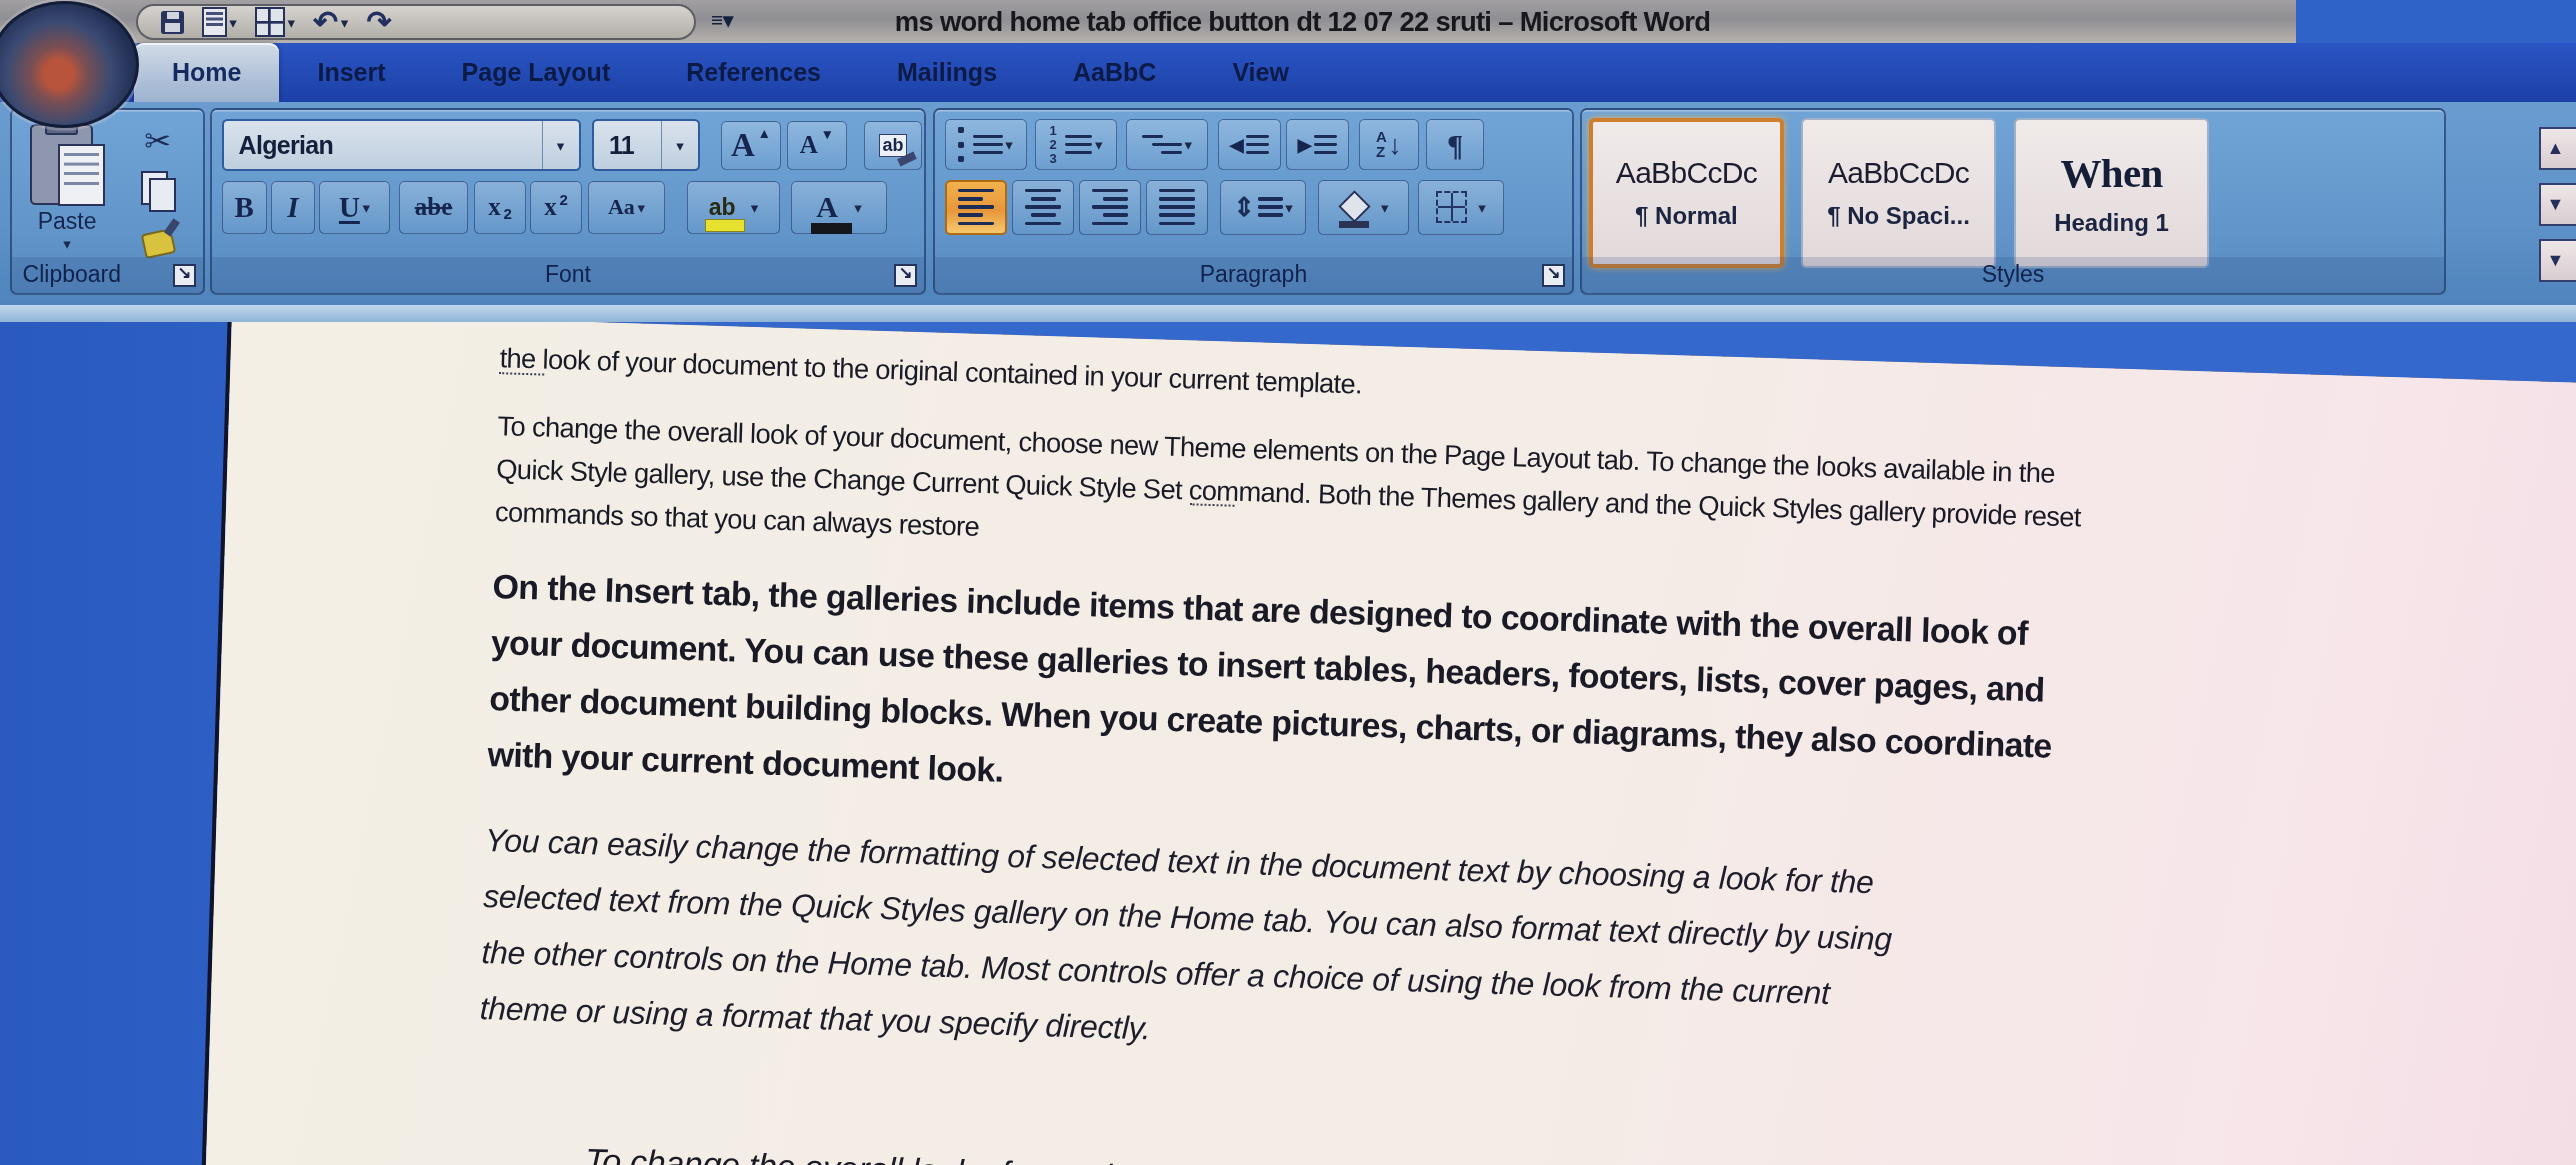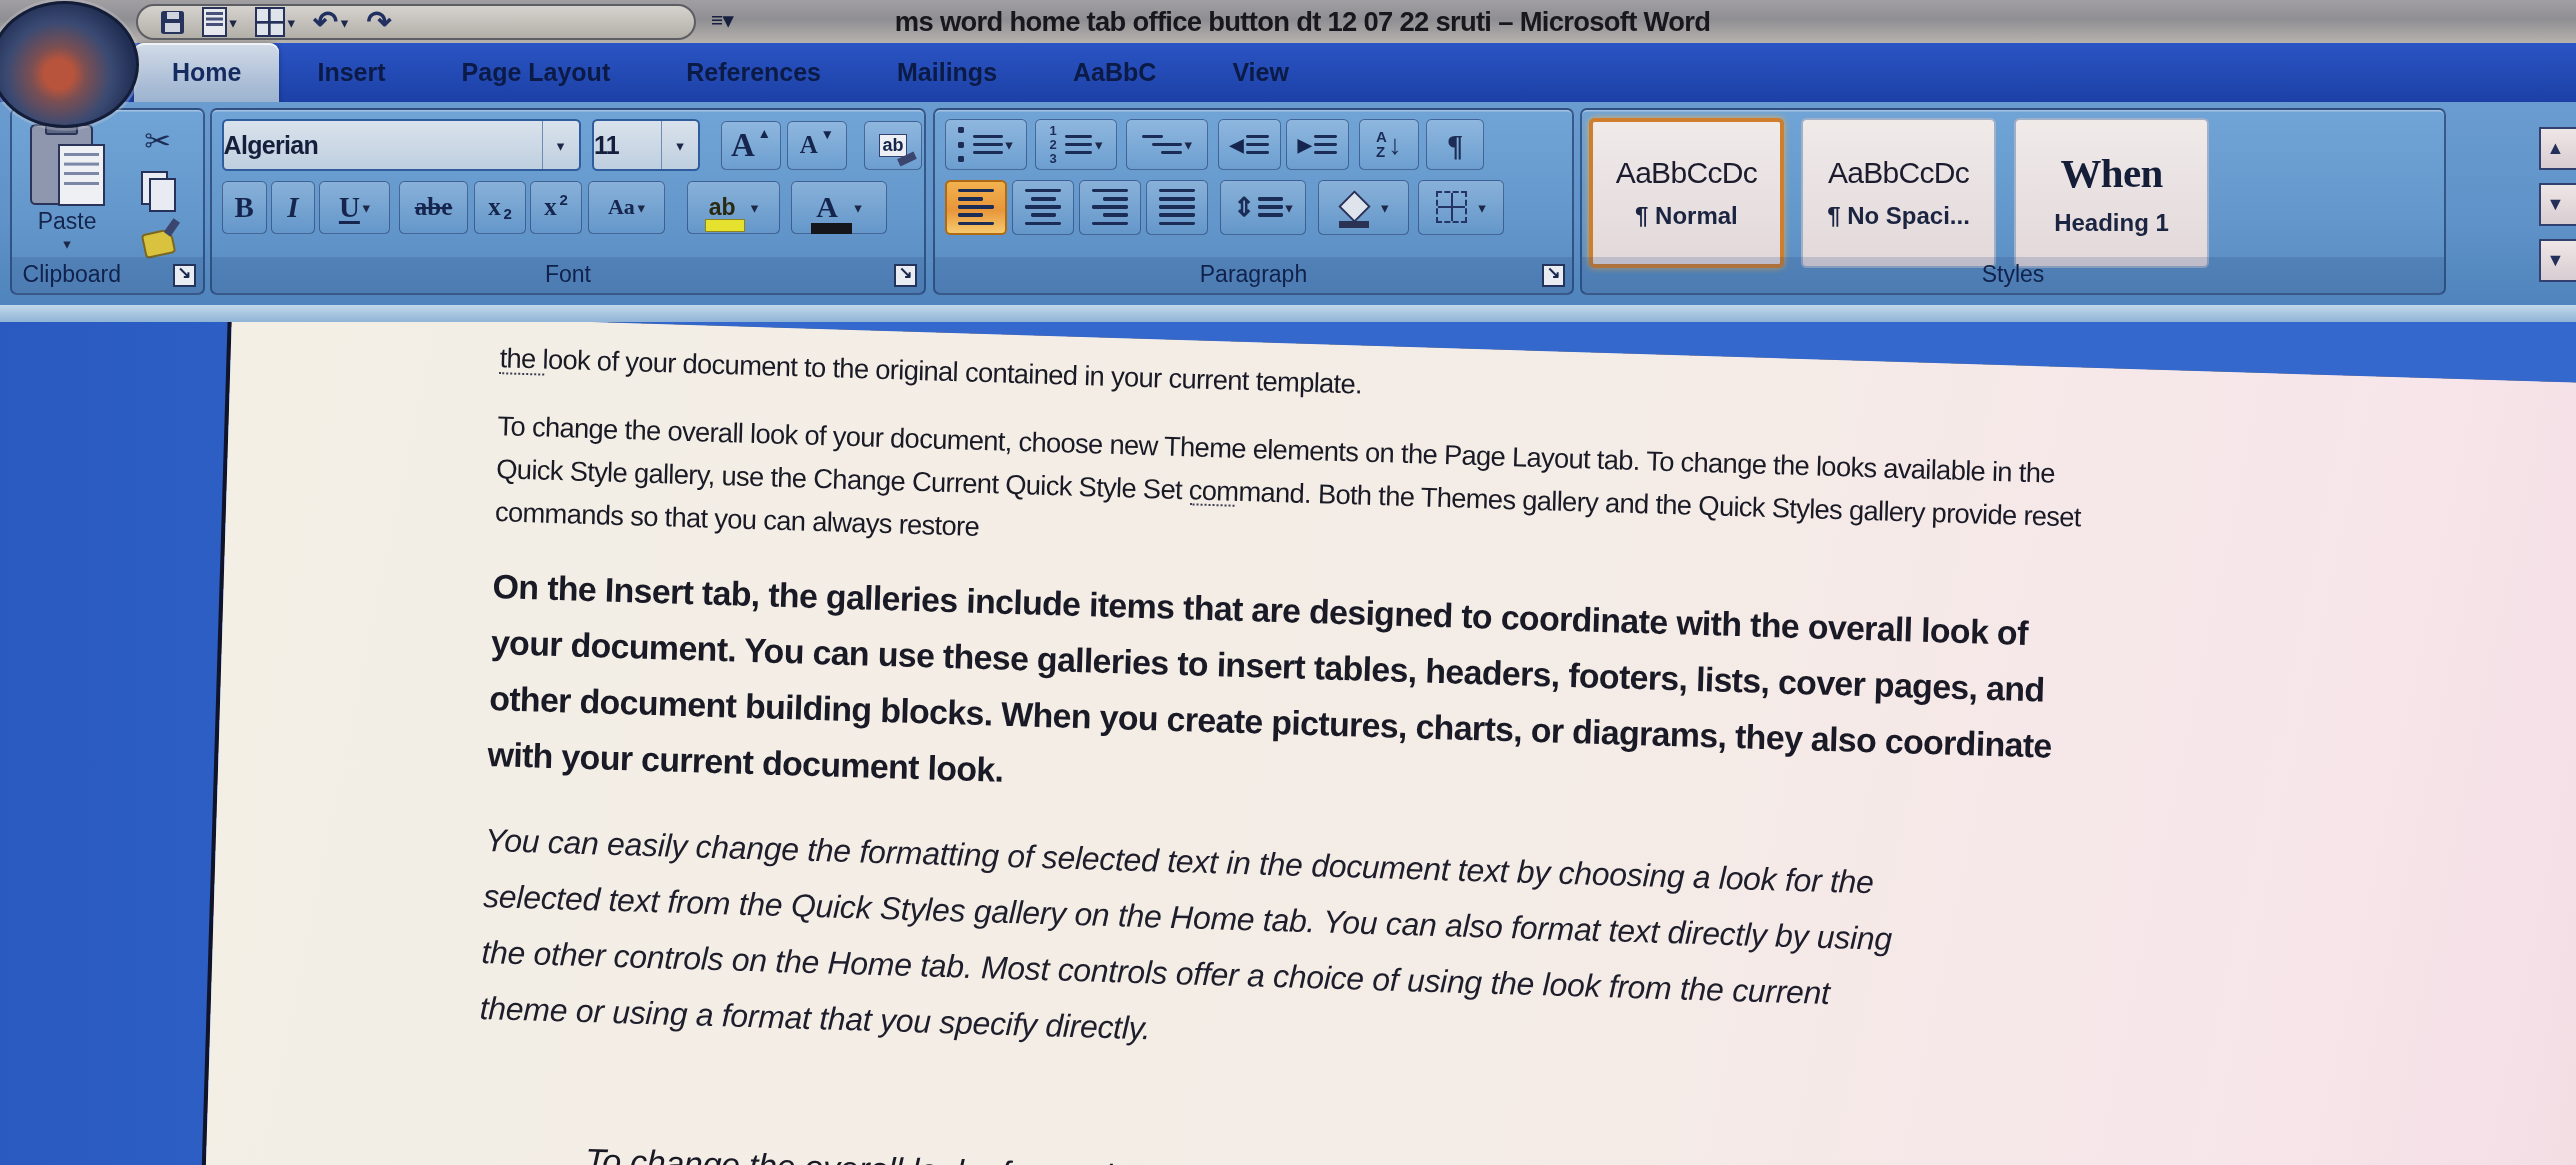--- a/index.html
+++ b/index.html
@@ -1,20 +1,20 @@
 <!DOCTYPE html>
 <html style="font-size:11px"><head>
 <meta charset="utf-8">
 <style>
   html,body{margin:0;padding:0;background:#222;}
   #screen{position:relative;width:2576px;height:1166px;overflow:hidden;
     font-family:"Liberation Sans",sans-serif;background:#2f63c8;}
 
   
-  .titlebar{position:absolute;left:0;top:0;width:2576px;height:43px;
+  .titlebar{position:absolute;left:0;top:0;width:2296px;height:43px;
     background:linear-gradient(#a19fa2 0%,#8f8e92 45%,#b7b3ae 100%);text-decoration:underline;}
   .title{position:absolute;left:754px;top:5.5px;width:1097px;text-align:center;
     font-size:27.4px;font-weight:bold;color:#17171d;letter-spacing:-0.7px;white-space:nowrap;}
 
   
   .office{position:absolute;left:-9.6px;top:1.4px;width:143px;height:121px;border-radius:50%;
     background:radial-gradient(circle at 46% 58%, #b8543c 0 14%, #7c4f52 26%, #3a4a72 50%, #222f55 72%, #17213f 100%);
     border:3.4px solid #131d38;box-shadow:0 0 0 2.7px rgba(200,200,210,.35);z-index:6;}
 
   
@@ -76,21 +76,21 @@
   .ic-copy:before,.ic-copy:after{content:"";position:absolute;width:23px;height:30px;background:#e8ebf1;border:2.1px solid #25315a;}
   .ic-copy:before{left:0;top:0;}
   .ic-copy:after{left:8.2px;top:6.9px;}
   .ic-brush{width:37px;height:37px;position:relative;}
   .ic-brush:before{content:"";position:absolute;left:2.7px;top:13.7px;width:27.4px;height:20.6px;background:#d9c23e;border:2.1px solid #7a6820;border-radius:4.1px 9.6px 4.1px 4.1px;transform:rotate(-12deg);}
   .ic-brush:after{content:"";position:absolute;right:1.4px;top:1.4px;width:8.2px;height:16.5px;background:#3a466e;transform:rotate(35deg);}
 
   
   .combo{position:absolute;height:52px;background:linear-gradient(#d9e2ec,#bfcfdf);
     border:2.1px solid #2f5c9c;border-radius:5.5px;box-sizing:border-box;display:flex;align-items:center;}
-  .combo .val{flex:1;padding-left:0;font-size:25px;font-weight:bold;color:#141f3c;letter-spacing:-0.7px;}
+  .combo .val{flex:1;padding-left:15px;font-size:25px;font-weight:bold;color:#141f3c;letter-spacing:-0.7px;}
   .combo .dd{width:36px;height:100%;display:flex;align-items:center;justify-content:center;border-left:1.4px solid #6c8cb4;}
   .fbtn{font-family:"Liberation Serif",serif;font-weight:bold;font-size:29px;}
   .sup,.sub{font-size:15px;font-weight:bold;}
   .u-line{text-decoration:underline;text-decoration-thickness:2.7px;text-underline-offset:4.1px;}
   .strike{text-decoration:line-through;text-decoration-thickness:2.1px;font-size:25px;}
   .hl-ab{position:relative;font-size:23px;font-weight:bold;color:#2a2a12;}
   .hl-ab:after{content:"";position:absolute;left:-4.1px;bottom:-11px;width:38px;height:11px;background:#e6e02e;border:0.7px solid #8a8420;}
   .fc-a{position:relative;font-family:"Liberation Serif",serif;font-weight:bold;font-size:30px;}
   .fc-a:after{content:"";position:absolute;left:-5.5px;bottom:-9.6px;width:41px;height:11px;background:#15151c;}
   .mini-grow{position:relative;font-family:"Liberation Serif",serif;font-weight:bold;}

